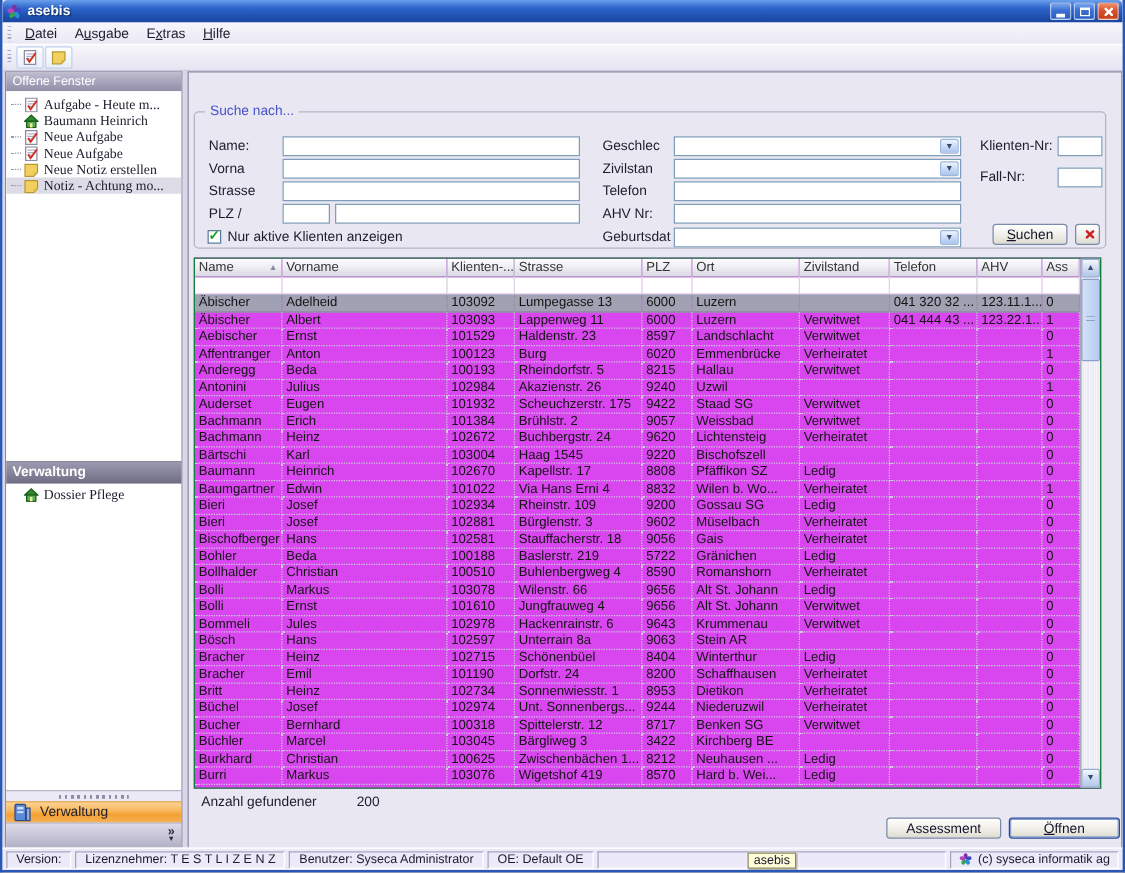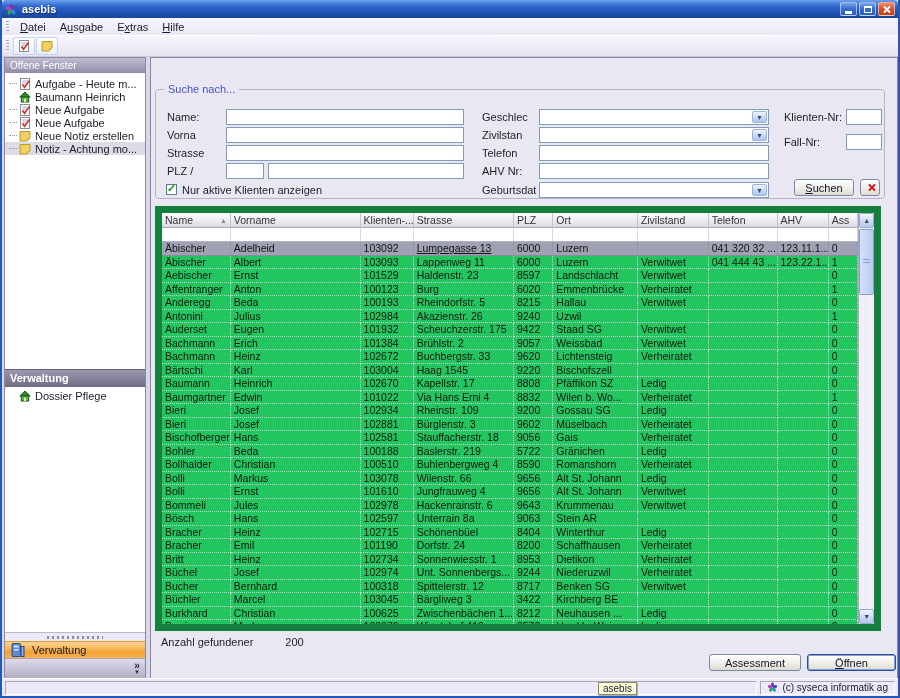--- a/index.html
+++ b/index.html
@@ -34,21 +34,21 @@
   .sidebar{position:absolute;left:2px;top:0;width:142px;height:623px;display:flex;flex-direction:column;border:1px solid #8a88a2;background:#fff;}
   .side-header{flex:0 0 15px;background:linear-gradient(180deg,#bfbdd0,#908da8);color:#fff;font-size:10px;line-height:15px;padding-left:5px;}
   .side-header2{flex:0 0 17px;background:linear-gradient(180deg,#9b99b0,#6f6d84);color:#fff;font-weight:bold;font-size:11px;line-height:17px;padding-left:5px;border-top:1px solid #62607a;}
   .side-list{background:#fff;overflow:hidden;padding-top:4px;}
   #open-windows-list{flex:0 0 296px;}
   #verwaltung-list{flex:1 1 auto;padding-top:2px;}
   .side-item{display:flex;align-items:center;height:13px;font-size:11px;color:#1c1c2c;padding-left:4px;white-space:nowrap;overflow:hidden;}
   .side-item.selected{background:#dcdbe6;}
   .tree-dash{width:8px;border-top:1px dotted #9a98b0;margin-right:2px;flex:0 0 8px;}
   .tree-pad{width:10px;flex:0 0 10px;}
-  .side-item .lbl{margin-left:4px;}
+  .side-item .lbl{margin-left:4px;font-family:Liberation Serif, serif;}
   .splitter{flex:0 0 9px;background:#ece9f6;display:flex;align-items:center;justify-content:center;border-top:1px solid #b8b6c8;}
   .splitter .dots{width:56px;height:3px;background:repeating-linear-gradient(90deg,#8e8ca4 0 2px,transparent 2px 5px);}
   .side-nav-btn{flex:0 0 23px;display:flex;align-items:center;font-size:11px;color:#20202e;
     background:linear-gradient(180deg,#fbfbfd,#dedde9 55%,#c9c8da);border-top:1px solid #ffffff;border-bottom:1px solid #a8a6bc;padding-left:5px;gap:6px;}
   .side-nav-btn.active{background:linear-gradient(180deg,#fdd493,#f8b455 45%,#f4a033 60%,#f6b255);border-top:1px solid #e09a30;}
   .side-footer{flex:0 0 20px;background:linear-gradient(180deg,#dddbe9,#aeacc2);display:flex;align-items:center;justify-content:flex-end;padding-right:5px;}
   .chev{display:flex;flex-direction:column;align-items:center;line-height:7px;color:#2a2a3a;}
   .chev .c1{font-size:10px;font-weight:bold;}
   .chev .c2{font-size:6px;}
   
@@ -65,21 +65,21 @@
   .cb.checked::after{content:"✓";color:#18a018;font-size:11px;font-weight:bold;margin-top:-2px;}
   .xp-btn{background:linear-gradient(180deg,#ffffff,#f2f1ec 45%,#e3e1d6 90%,#d8d5c8);border:1px solid #7a8aa8;border-radius:3px;
     font-size:11px;font-family:inherit;color:#14142a;cursor:default;}
   .xp-btn.default{border-color:#2a4a9a;box-shadow:inset 0 0 0 1px #88a0d8;}
   .btn-suchen{position:absolute;left:638px;top:89px;width:60px;height:17px;}
   .btn-clear{position:absolute;left:704px;top:89px;width:20px;height:17px;display:flex;align-items:center;justify-content:center;}
   .g-rx{position:relative;width:9px;height:9px;}
   .g-rx::before,.g-rx::after{content:"";position:absolute;left:4px;top:0;width:2px;height:9px;background:#cc2020;border-radius:1px;}
   .g-rx::before{transform:rotate(45deg);} .g-rx::after{transform:rotate(-45deg);}
   
-  .table{position:absolute;left:4px;top:148px;width:726px;height:425px;border:7px solid #15803d;background:#22c55e;display:flex;}
+  .table{position:absolute;left:4px;top:148px;width:726px;height:425px;border:1px solid #15803d;background:#d946ef;display:flex;}
   .tbl-main{width:708px;display:flex;flex-direction:column;overflow:hidden;}
   .tbl-head{display:flex;flex:0 0 15px;}
   .th{background:linear-gradient(180deg,#fdfdfe,#ecebf2 55%,#d9d8e4);border-right:1px solid #c6c4d4;border-bottom:1px solid #a8a6ba;
     font-size:10.5px;color:#333;display:flex;align-items:center;padding:0 3px;overflow:hidden;white-space:nowrap;}
   .th .sort{margin-left:auto;font-size:7px;color:#8a889e;}
   .tbl-filter{display:flex;flex:0 0 14px;border-bottom:1px solid #b4b2c4;}
   .fc{border-right:1px solid #d8d7e4;background:#fff;}
   .tr{display:flex;flex:0 0 13.5px;height:13.5px;}
   .td{border-right:1px dotted #cccbdc;border-bottom:1px dotted #cccbdc;font-size:10.5px;color:#141414;
     padding:0 3px;overflow:hidden;white-space:nowrap;line-height:12px;}
@@ -385,21 +385,21 @@
               <div class="fc" style="width: 72px;"></div>
               <div class="fc" style="width: 70px;"></div>
               <div class="fc" style="width: 52px;"></div>
               <div class="fc" style="width: 30px;"></div>
             </div>
           <div id="tbl-rows" style="overflow:hidden;flex:1;">
               <div class="tr selected">
                 <div class="td" style="width: 70px;">Äbischer</div>
                 <div class="td" style="width: 132px;">Adelheid</div>
                 <div class="td" style="width: 54px;">103092</div>
-                <div class="td" style="width: 102px; text-decoration: underline;">Lumpegasse 13</div>
+                <div class="td" style="width: 102px;">Lumpegasse 13</div>
                 <div class="td" style="width: 40px;">6000</div>
                 <div class="td" style="width: 86px;">Luzern</div>
                 <div class="td" style="width: 72px;"></div>
                 <div class="td" style="width: 70px;">041 320 32 ...</div>
                 <div class="td" style="width: 52px;">123.11.1...</div>
                 <div class="td" style="width: 30px;">0</div>
               </div>
               <div class="tr">
                 <div class="td" style="width: 70px;">Äbischer</div>
                 <div class="td" style="width: 132px;">Albert</div>
@@ -481,21 +481,21 @@
                 <div class="td" style="width: 86px;">Weissbad</div>
                 <div class="td" style="width: 72px;">Verwitwet</div>
                 <div class="td" style="width: 70px;"></div>
                 <div class="td" style="width: 52px;"></div>
                 <div class="td" style="width: 30px;">0</div>
               </div>
               <div class="tr">
                 <div class="td" style="width: 70px;">Bachmann</div>
                 <div class="td" style="width: 132px;">Heinz</div>
                 <div class="td" style="width: 54px;">102672</div>
-                <div class="td" style="width: 102px;">Buchbergstr. 33</div>
+                <div class="td" style="width: 102px;">Buchbergstr. 24</div>
                 <div class="td" style="width: 40px;">9620</div>
                 <div class="td" style="width: 86px;">Lichtensteig</div>
                 <div class="td" style="width: 72px;">Verheiratet</div>
                 <div class="td" style="width: 70px;"></div>
                 <div class="td" style="width: 52px;"></div>
                 <div class="td" style="width: 30px;">0</div>
               </div>
               <div class="tr">
                 <div class="td" style="width: 70px;">Bärtschi</div>
                 <div class="td" style="width: 132px;">Karl</div>
@@ -748,20 +748,26 @@
       <div class="result-line">
         <span>Anzahl gefundener</span><span class="count">200</span>
       </div>
 
       <button class="xp-btn" id="btn-assessment">Assessment</button>
       <button class="xp-btn default" id="btn-open"><u>Ö</u>ffnen</button>
     </div>
   </div>
 
   <div class="statusbar">
+    <div id="status-sections" style="display:flex;gap:3px;">
+        <div class="status-box">Version:</div>
+        <div class="status-box">Lizenznehmer: T E S T L I Z E N Z</div>
+        <div class="status-box">Benutzer: Syseca Administrator</div>
+        <div class="status-box">OE: Default OE</div>
+      </div>
     <div class="status-spacer"></div>
     <div class="status-right">
       <span class="icon" id="status-logo" style="width: 11px; height: 11px;">
           <svg viewBox="0 0 16 16">
             <g>
               <ellipse cx="8" cy="4.2" rx="2.3" ry="3.3" fill="#8030a8"></ellipse>
               <ellipse cx="8" cy="4.2" rx="2.3" ry="3.3" fill="#4048c8" transform="rotate(72 8 8)"></ellipse>
               <ellipse cx="8" cy="4.2" rx="2.3" ry="3.3" fill="#2890d8" transform="rotate(144 8 8)"></ellipse>
               <ellipse cx="8" cy="4.2" rx="2.3" ry="3.3" fill="#30a848" transform="rotate(216 8 8)"></ellipse>
               <ellipse cx="8" cy="4.2" rx="2.3" ry="3.3" fill="#b048b8" transform="rotate(288 8 8)"></ellipse>

